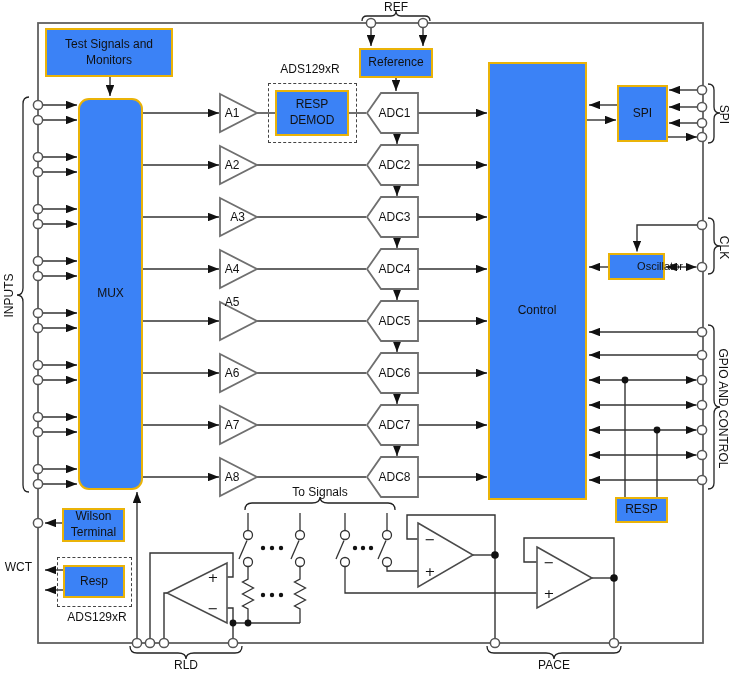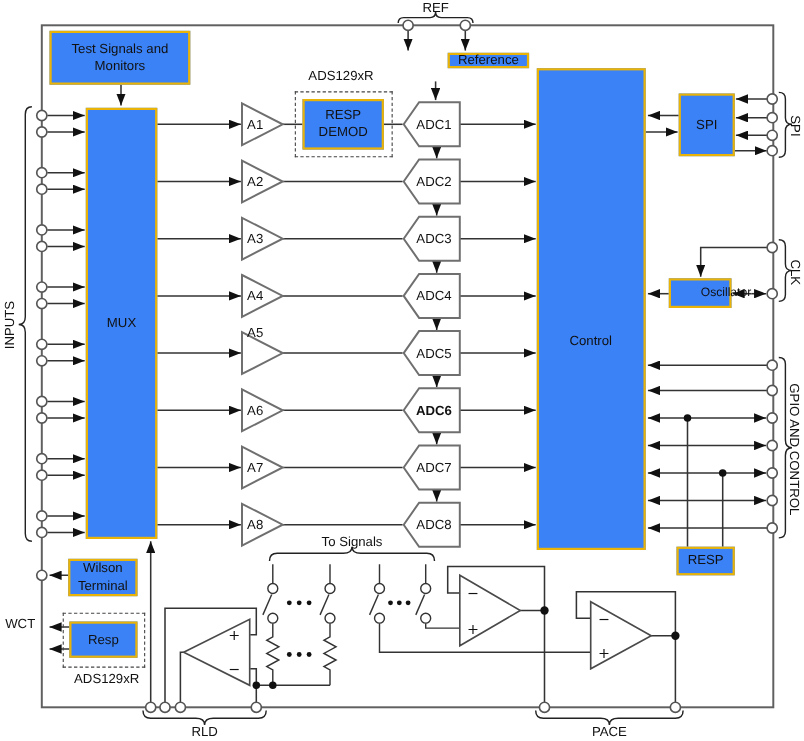--- a/index.html
+++ b/index.html
@@ -298,23 +298,23 @@
     <circle cx="345" cy="535" r="4.5"></circle>
         <circle cx="345" cy="562" r="4.5"></circle>
     <circle cx="387" cy="535" r="4.5"></circle>
         <circle cx="387" cy="562" r="4.5"></circle>
   </g>
 </svg>
 
 <div class="box" style="left:45px;top:28px;width:128px;height:49px;">Test Signals and
 Monitors</div>
 
-<div class="box" style="left:78px;top:98px;width:65px;height:392px;">MUX</div>
-
-<div class="box" style="left:359px;top:48px;width:74px;height:14px;margin-left:48px;">Reference</div>
+<div class="box" style="left:78px;top:98px;width:65px;height:392px;border-radius:11px;">MUX</div>
+
+<div class="box" style="left:359px;top:48px;width:74px;height:30px;">Reference</div>
 
 <div class="lbl" style="left:270px;top:62px;width:80px;">ADS129xR</div>
 <div class="dashedbox" style="left:268px;top:83px;width:89px;height:60px;"></div>
 <div class="box" style="left:275px;top:90px;width:74px;height:46px;">RESP
 DEMOD</div>
 
 <div class="box" style="left:488px;top:62px;width:99px;height:438px;"></div>
 <div class="lbl" style="left:507px;top:303px;width:60px;">Control</div>
 
 <div class="box" style="left:617px;top:85px;width:51px;height:57px;">SPI</div>
@@ -325,33 +325,33 @@
 
 <div class="box" style="left:62px;top:508px;width:63px;height:34px;">Wilson
 Terminal</div>
 
 <div class="dashedbox" style="left:57px;top:557px;width:75px;height:50px;"></div>
 <div class="box" style="left:63px;top:565px;width:62px;height:33px;">Resp</div>
 <div class="lbl" style="left:57px;top:610px;width:80px;">ADS129xR</div>
 
 <div class="lbl" style="left:219px;top:106px;width:26px;">A1</div>
 <div class="lbl" style="left:219px;top:158px;width:26px;">A2</div>
-<div class="lbl" style="left:219px;top:210px;width:26px;">A3</div>
+<div class="lbl" style="left:219px;top:210px;width:26px;text-align:right;">A3</div>
 <div class="lbl" style="left:219px;top:262px;width:26px;">A4</div>
 <div class="lbl" style="left:219px;top:295px;width:26px;">A5</div>
 <div class="lbl" style="left:219px;top:366px;width:26px;">A6</div>
 <div class="lbl" style="left:219px;top:418px;width:26px;">A7</div>
 <div class="lbl" style="left:219px;top:470px;width:26px;">A8</div>
 
 <div class="lbl" style="left:371px;top:106px;width:47px;">ADC1</div>
 <div class="lbl" style="left:371px;top:158px;width:47px;">ADC2</div>
 <div class="lbl" style="left:371px;top:210px;width:47px;">ADC3</div>
 <div class="lbl" style="left:371px;top:262px;width:47px;">ADC4</div>
 <div class="lbl" style="left:371px;top:314px;width:47px;">ADC5</div>
-<div class="lbl" style="left:371px;top:366px;width:47px;font-weight:bold;">ADC6</div>
+<div class="lbl" style="left:371px;top:366px;width:47px;">ADC6</div>
 <div class="lbl" style="left:371px;top:418px;width:47px;">ADC7</div>
 <div class="lbl" style="left:371px;top:470px;width:47px;">ADC8</div>
 
 <div class="lbl" style="left:366px;top:0px;width:60px;">REF</div>
 <div class="lbl rotccw" style="left:-24px;top:288px;width:66px;">INPUTS</div>
 <div class="lbl rotcw" style="left:708px;top:107px;width:30px;">SPI</div>
 <div class="lbl rotcw" style="left:708px;top:240px;width:30px;">CLK</div>
 <div class="lbl rotcw" style="left:647px;top:401px;width:150px;">GPIO AND CONTROL</div>
 <div class="lbl" style="left:0px;top:516px;width:32px;text-align:right;margin-top:44px;">WCT</div>
 <div class="lbl" style="left:280px;top:485px;width:80px;">To Signals</div>

